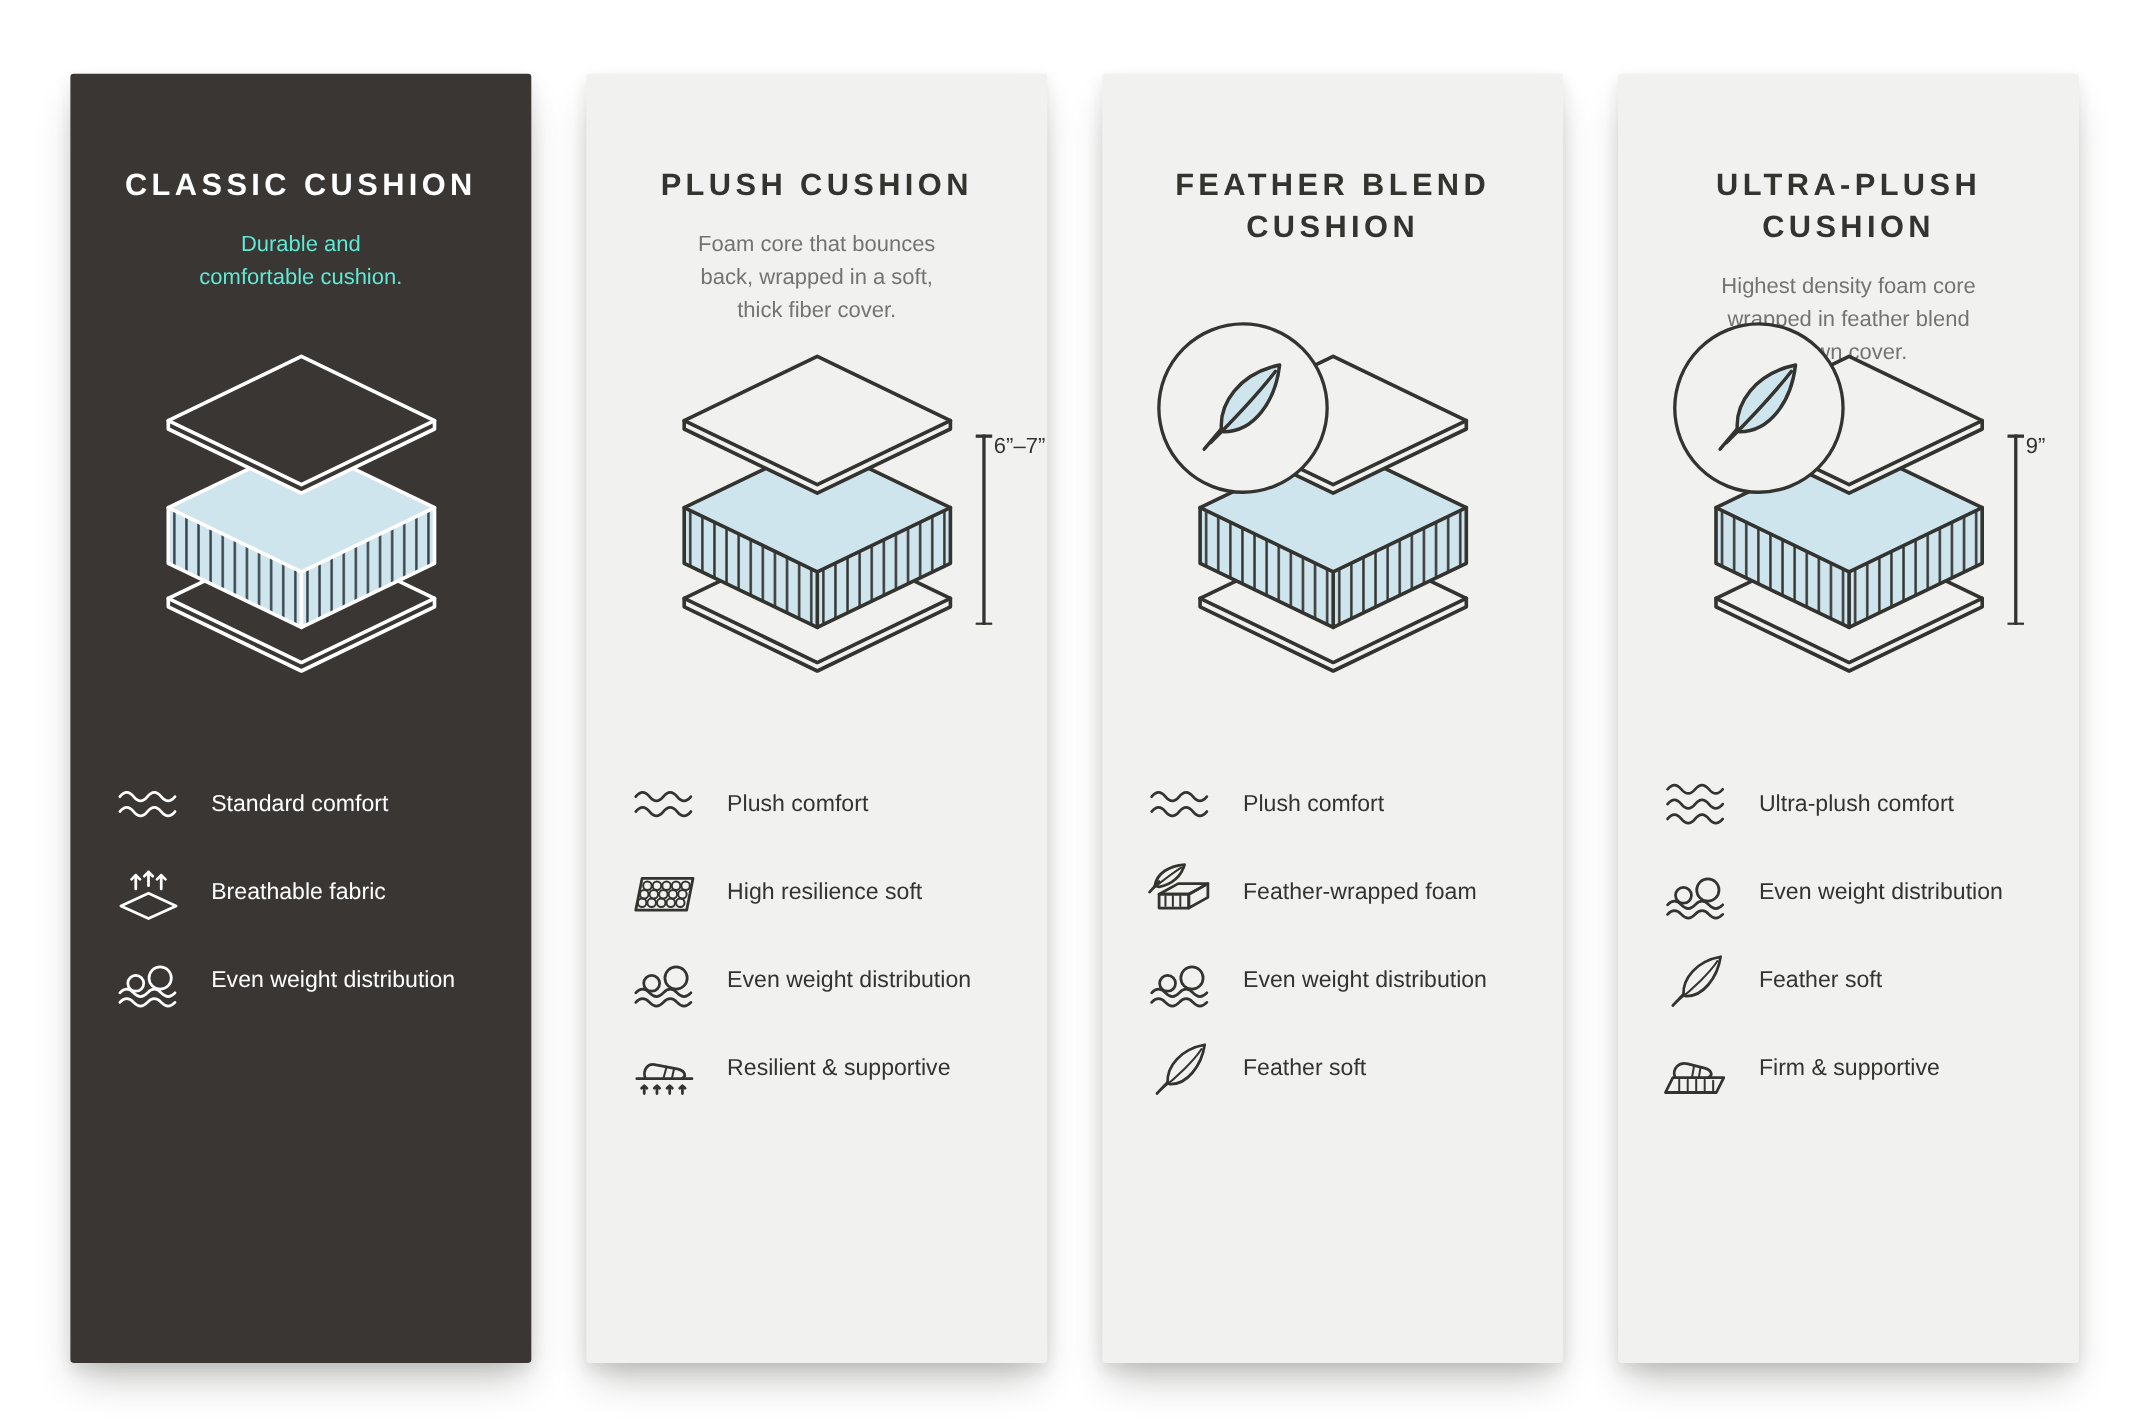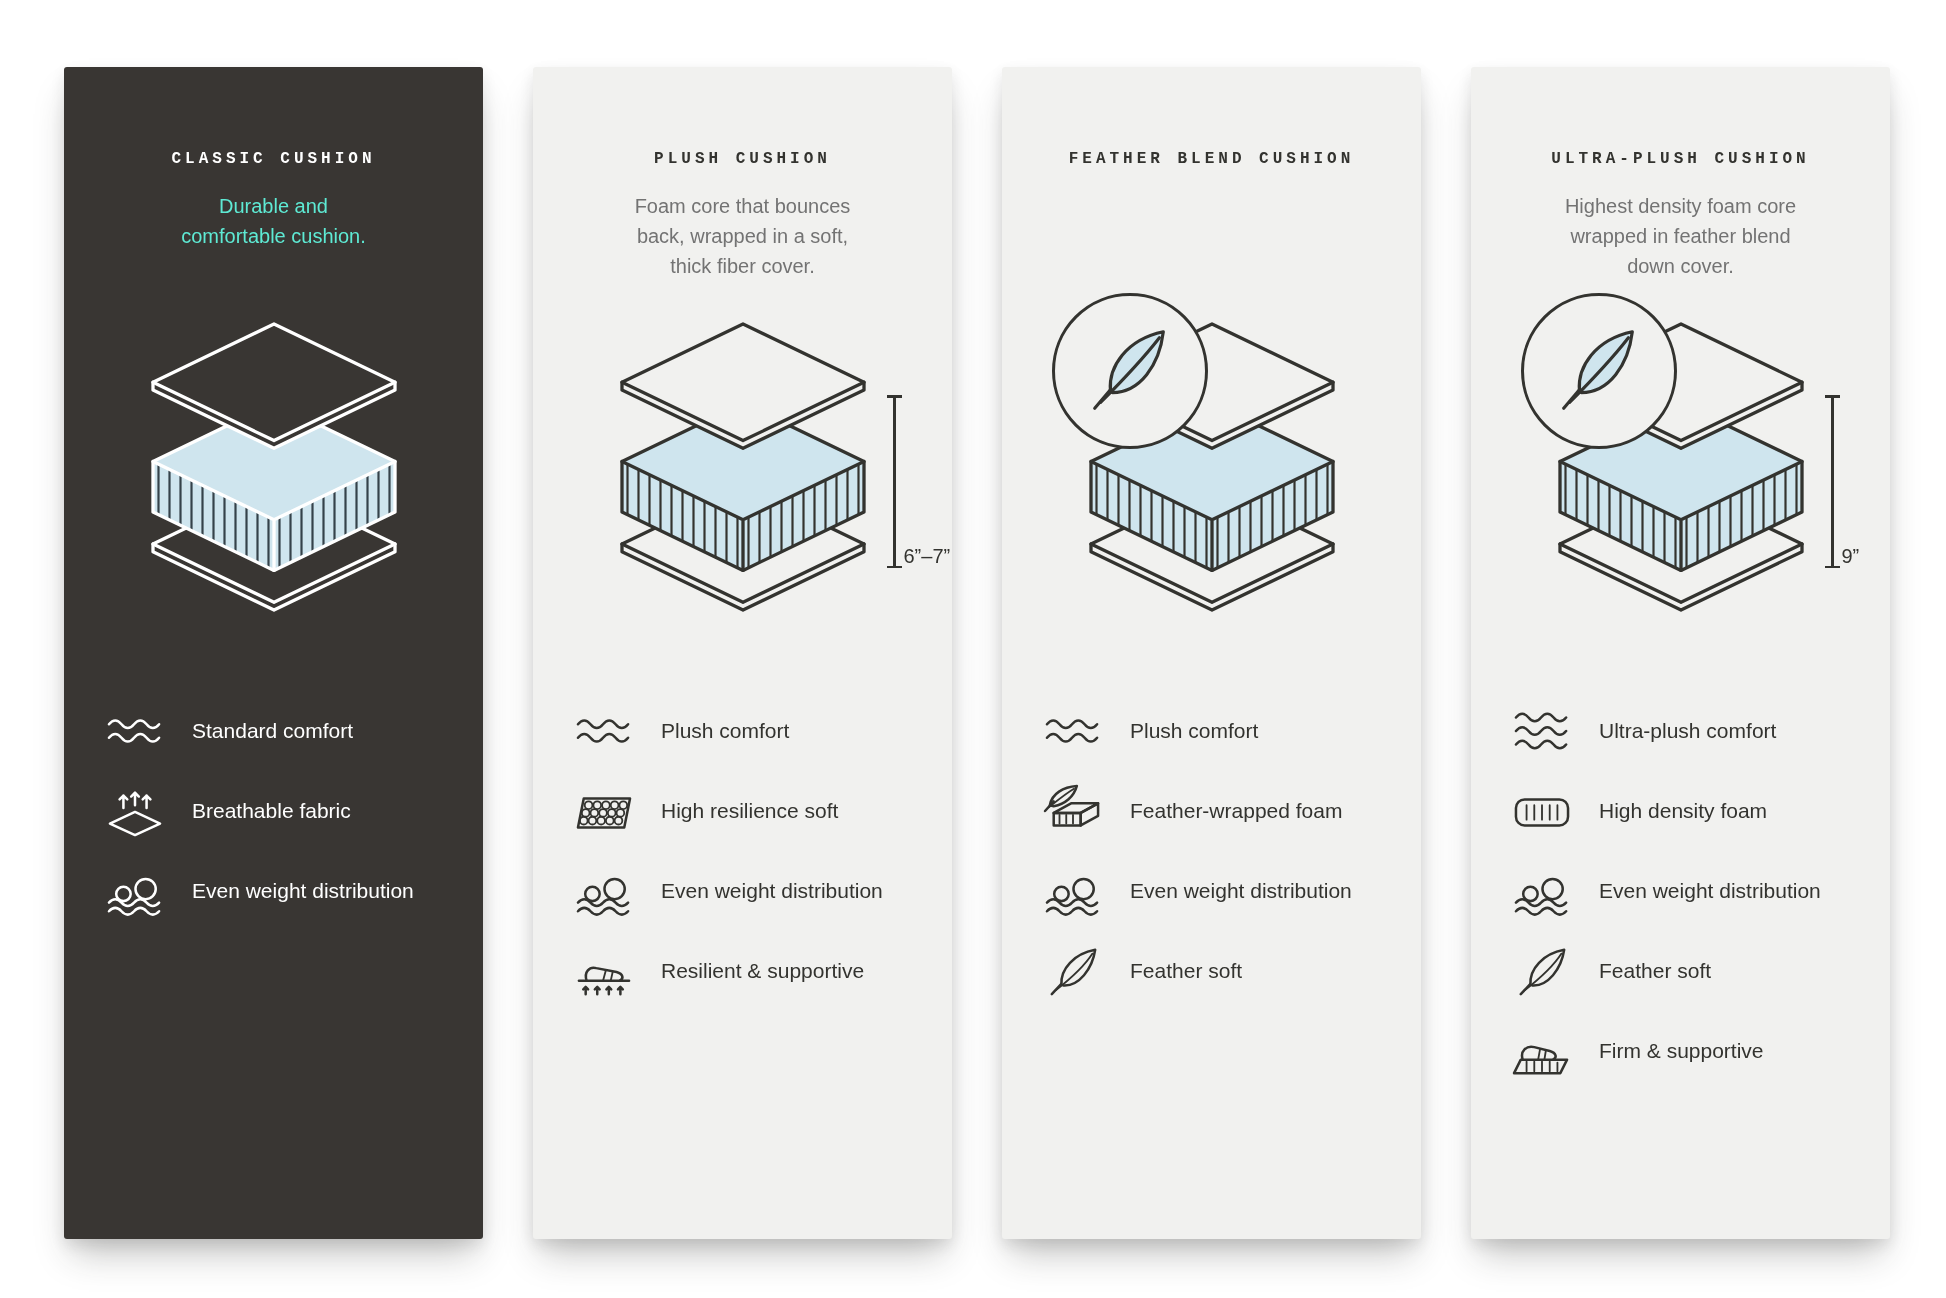--- a/index.html
+++ b/index.html
@@ -19,23 +19,22 @@
     box-shadow:0 22px 34px -8px rgba(40,40,35,.28), 0 6px 14px rgba(40,40,35,.10);
     position:relative;
   }
   .card.dark{
     --bg:var(--card-dark-bg); --line:#ffffff; --hatch:#35424a;
     color:#ffffff;
   }
   
   .card-header{padding-top:82px;height:230px;text-align:center;}
   .title{
-    margin:0;font-size:16px;font-weight:700;letter-spacing:4px;line-height:1.35;
+    margin:0;font-size:28px;font-weight:700;letter-spacing:4px;line-height:1.35;
     color:currentColor;
-    font-family:Liberation Mono, monospace;
   }
   .desc{margin:20px auto 0;font-size:20px;line-height:1.5;color:#737373;}
   .card.dark .desc{color:#5eead4;}
   .card:nth-child(1) .desc{max-width:212px;}
   .card:nth-child(2) .desc{max-width:232px;}
   .card:nth-child(3) .desc{max-width:302px;}
   .card:nth-child(4) .desc{max-width:252px;}
   
   .diagram{position:relative;height:345px;margin-top:10px;display:flex;justify-content:center;}
   .cushion-svg{width:330px;height:330px;margin-top:6px;position:relative;z-index:1;}
@@ -48,21 +47,21 @@
   
   .badge{
     position:absolute;left:10px;top:-14px;width:156px;height:156px;border-radius:50%;
     background:var(--bg);border:3px solid var(--line);z-index:2;
     display:flex;align-items:center;justify-content:center;
   }
   .badge svg{width:98px;height:98px;}
   .badge path{fill:none;stroke:var(--line);stroke-width:3.2;stroke-linecap:round;stroke-linejoin:round;}
   .badge .leaf{fill:var(--accent);}
   
-  .ruler{position:absolute;left:320px;top:88px;display:flex;align-items:flex-end;gap:8px;z-index:3;font-size:20px;color:currentColor;white-space:nowrap;}
+  .ruler{position:absolute;left:320px;top:88px;display:flex;align-items:flex-start;gap:8px;z-index:3;font-size:20px;color:currentColor;white-space:nowrap;}
   .ruler-line{width:2.5px;height:173px;background:currentColor;position:relative;}
   .ruler-line::before,.ruler-line::after{content:"";position:absolute;left:-6.5px;width:15.5px;height:2.5px;background:currentColor;}
   .ruler-line::before{top:0;}
   .ruler-line::after{bottom:0;}
   
   .features{list-style:none;margin:52px 0 0;padding:0;display:flex;flex-direction:column;gap:26px;}
   .feature{display:flex;align-items:center;gap:26px;}
   .f-icon{width:62px;height:54px;flex:0 0 62px;}
   .f-icon path,.f-icon rect,.f-icon circle{fill:none;stroke:currentColor;stroke-width:2.6;stroke-linecap:round;stroke-linejoin:round;}
   .f-icon .thin{stroke-width:1.9;}
@@ -313,27 +312,20 @@
       <li class="feature">
         <svg class="f-icon" viewBox="0 0 64 56">
           <path d="M5 14 Q11.5 6 18 14 T31 14 T44 14 T57 14"></path>
           <path d="M5 28 Q11.5 20 18 28 T31 28 T44 28 T57 28"></path>
           <path d="M5 42 Q11.5 34 18 42 T31 42 T44 42 T57 42"></path>
         </svg>
         <span class="f-label">Ultra-plush comfort</span>
       </li>
       <li class="feature">
         <svg class="f-icon" viewBox="0 0 64 56">
-          <rect x="5" y="16" width="54" height="27" rx="9"></rect>
-          <path class="thin" d="M16 22 V37 M24 22 V37 M32 22 V37 M40 22 V37 M48 22 V37"></path>
-        </svg>
-        <span class="f-label">High density foam</span>
-      </li>
-      <li class="feature">
-        <svg class="f-icon" viewBox="0 0 64 56">
           <path d="M5 40 Q11.5 33 18 40 T31 40 T44 40 T57 40"></path>
           <path d="M5 49 Q11.5 42 18 49 T31 49 T44 49 T57 49"></path>
           <circle class="icon-fill" cx="20" cy="31" r="7.5"></circle>
           <circle class="icon-fill" cx="43" cy="26" r="10.5"></circle>
         </svg>
         <span class="f-label">Even weight distribution</span>
       </li>
       <li class="feature">
         <svg class="f-icon" viewBox="0 0 64 56">
           <path d="M10 52 L25 36"></path>

